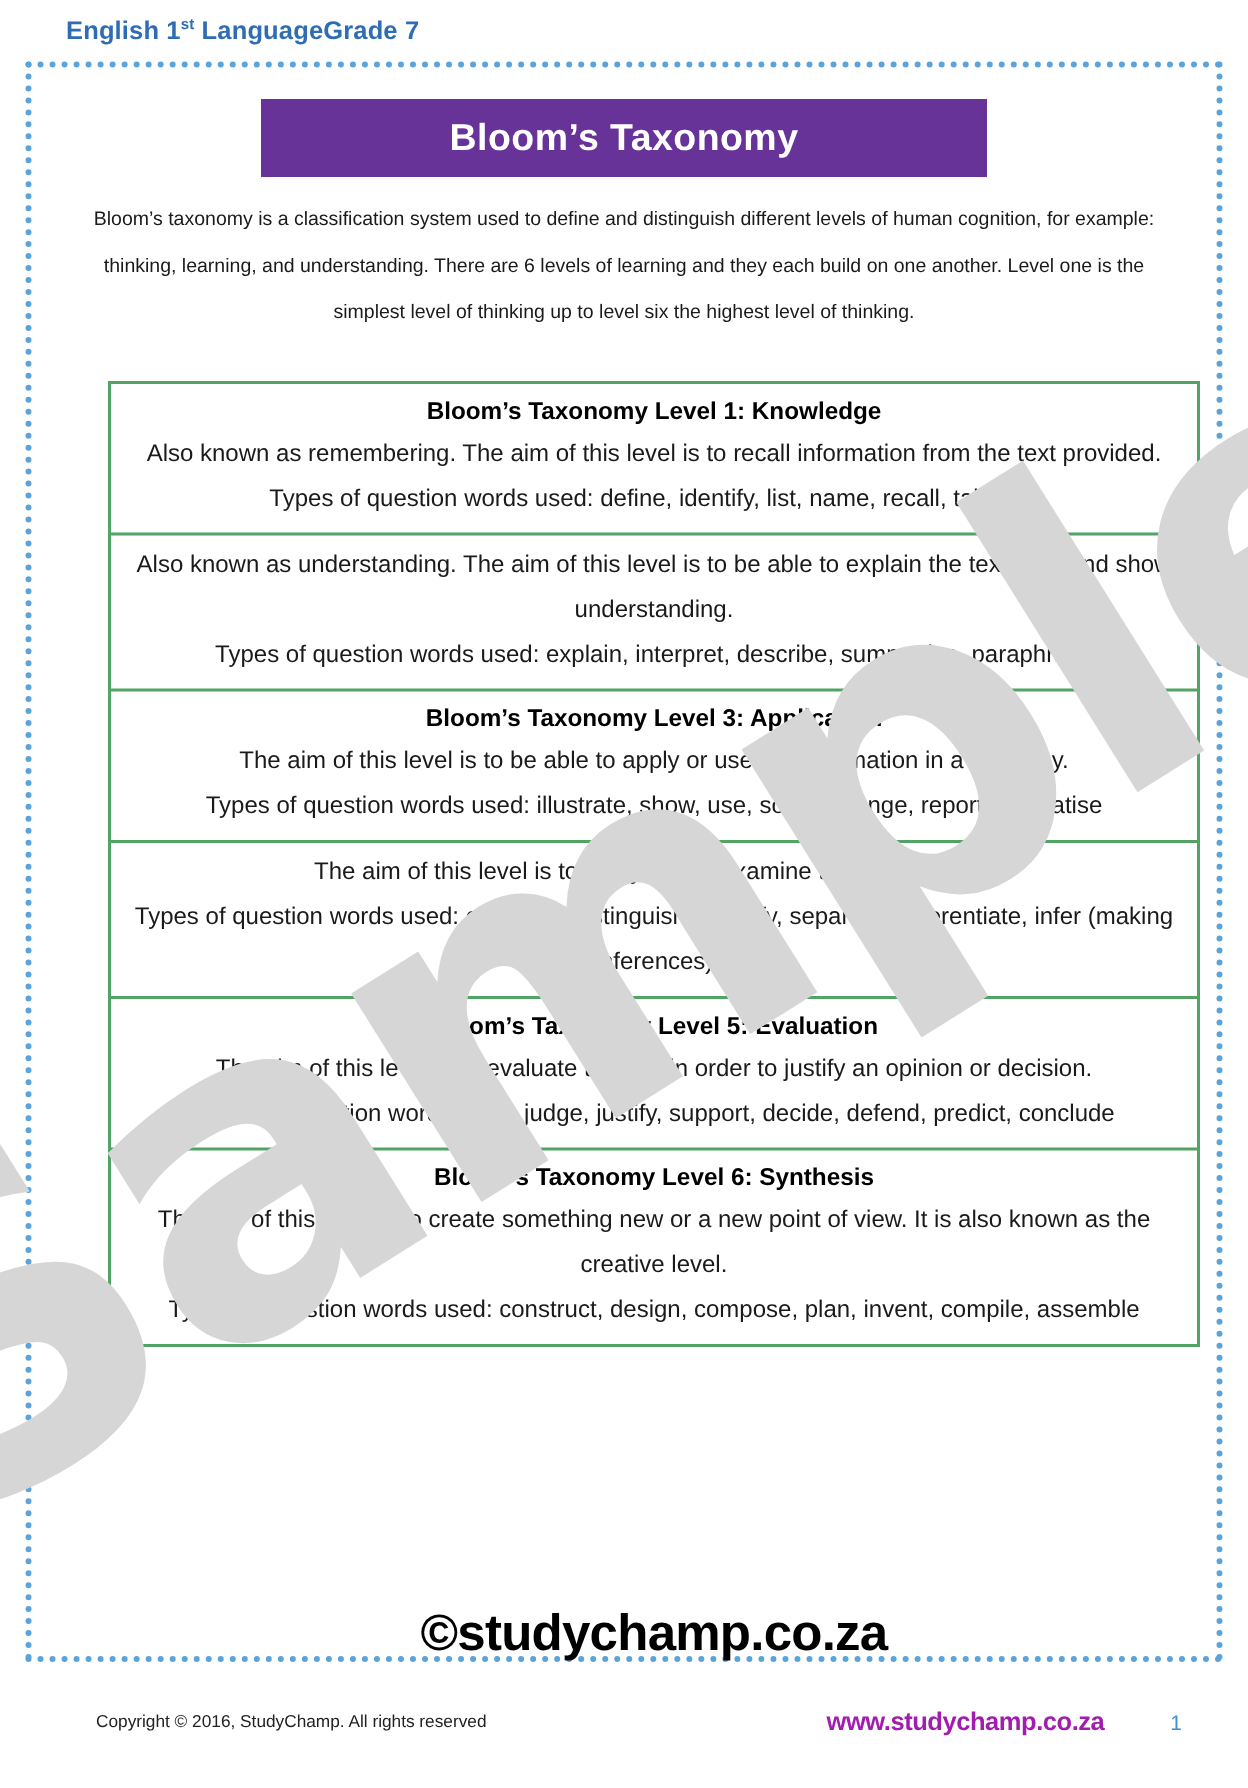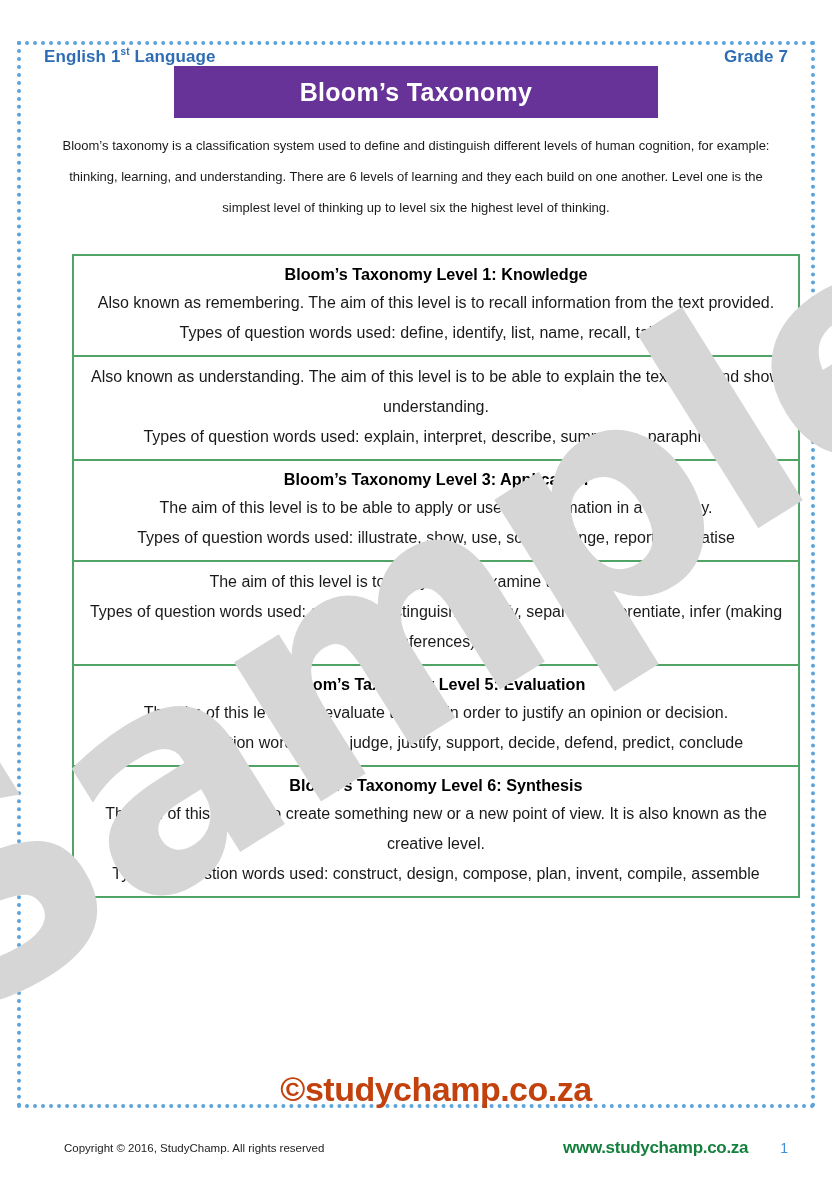--- a/index.html
+++ b/index.html
@@ -16,23 +16,22 @@
   }
 
   
   .page-header {
     position: absolute;
     top: 8px;
     left: 44px;
     right: 44px;
     height: 26px;
     display: flex;
-    justify-content: space-between;
+    justify-content: flex-start;
     align-items: center;
-    margin-top: 36px;
   }
   .header-subject,
   .header-grade {
     color: #2E6DB4;
     font-size: 17px;
     font-weight: bold;
     letter-spacing: 0.1px;
     white-space: nowrap;
   }
   .header-subject sup {
@@ -129,21 +128,21 @@
     z-index: 5;
   }
   .watermark-url {
     position: absolute;
     left: 0;
     right: 0;
     top: 1070px;
     text-align: center;
     font-size: 34px;
     font-weight: bold;
-    color: #c2410c;
+    color: #000000;
     letter-spacing: -0.5px;
     pointer-events: none;
     z-index: 5;
     padding-left: 40px;
   }
 
   
   .page-footer {
     position: absolute;
     left: 44px;
@@ -156,23 +155,23 @@
   .footer-copyright {
     font-size: 11.5px;
     color: #222222;
     flex: 0 0 auto;
     margin-left: 20px;
   }
   .footer-spacer { flex: 1 1 auto; }
   .footer-url {
     font-size: 17px;
     font-weight: bold;
-    color: #15803d;
+    color: #a21caf;
     letter-spacing: -0.3px;
-    margin-right: 32px;
+    margin-right: 44px;
   }
   .footer-pagenum {
     font-size: 14px;
     color: #3E8EDB;
   }
 </style>
 </head>
 <body>
 
 <div class="page-header">

